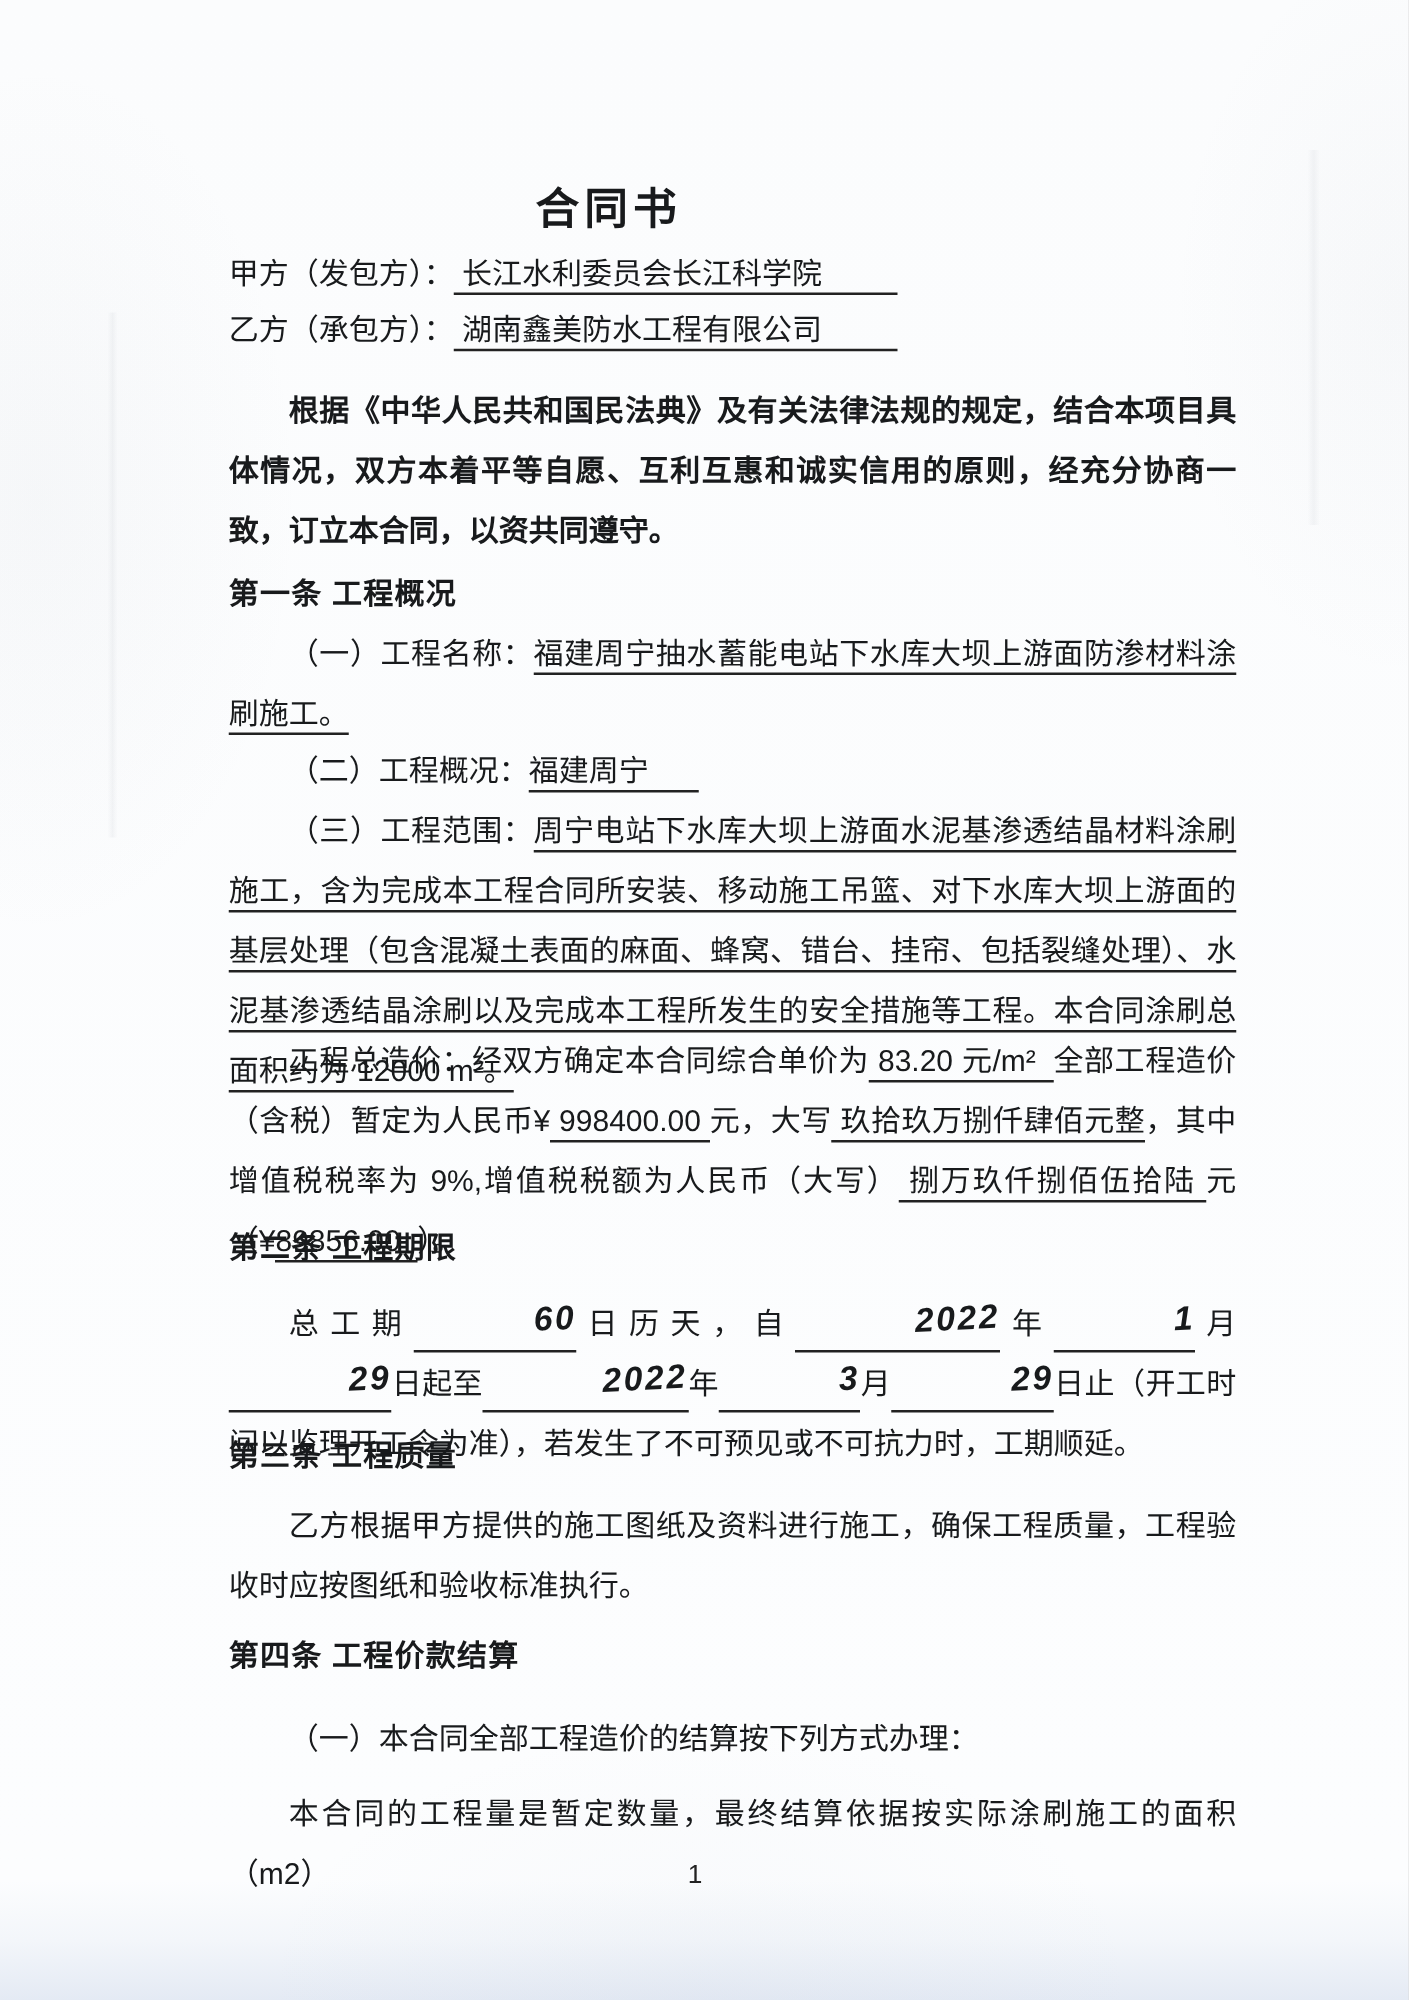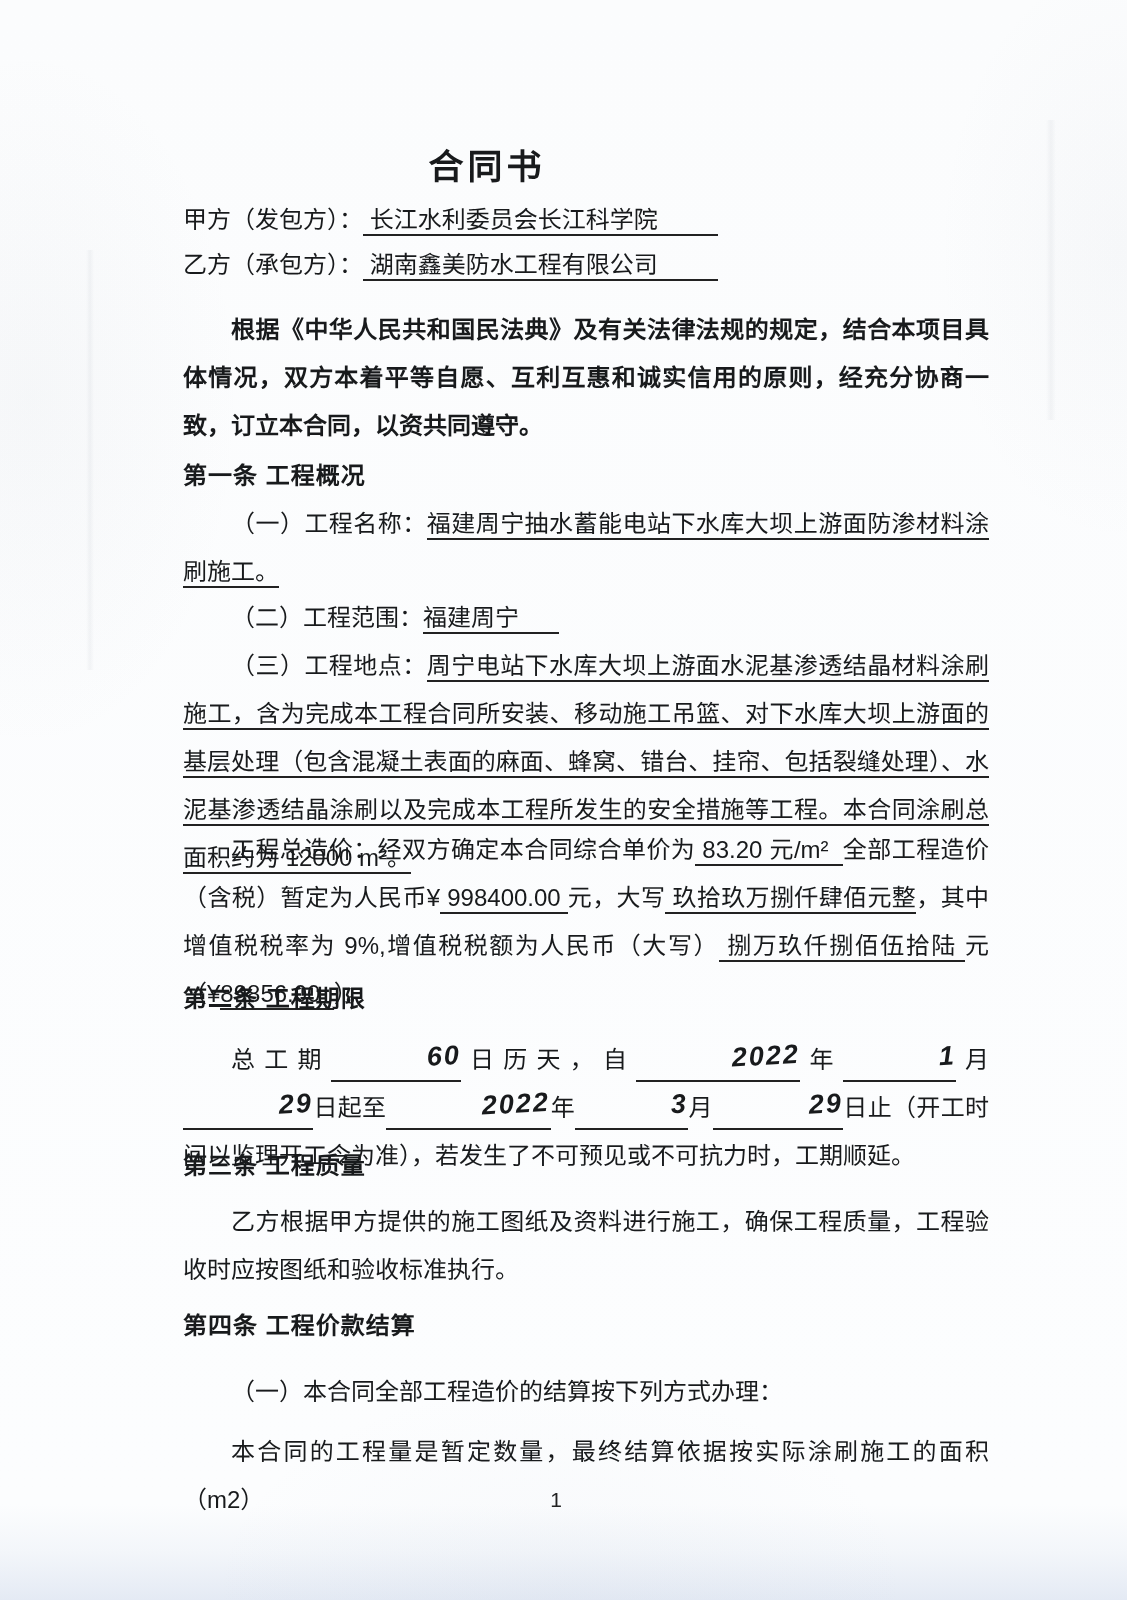--- a/index.html
+++ b/index.html
@@ -49,23 +49,23 @@
   <div class="blk" style="top:196px;"><span>甲方（发包方）：</span><span class="u pad-r60">&nbsp;<span>长江水利委员会长江科学院</span></span></div>
 
   <div class="blk" style="top:241px;"><span>乙方（承包方）：</span><span class="u pad-r60">&nbsp;<span>湖南鑫美防水工程有限公司</span></span></div>
 
   <div class="blk indent" style="top:306px;font-weight:bold;">根据《中华人民共和国民法典》及有关法律法规的规定，结合本项目具体情况，双方本着平等自愿、互利互惠和诚实信用的原则，经充分协商一致，订立本合同，以资共同遵守。</div>
 
   <div class="blk indent" style="top:500px;"><span>（一）工程名称：</span><span class="u">福建周宁抽水蓄能电站下水库大坝上游面防渗材料涂刷施工。</span></div>
 
   <div class="blk heading" style="top:452px;">第一条 工程概况</div>
 
-  <div class="blk indent" style="top:594px;"><span>（二）工程范围：</span><span class="u pad-r40">福建周宁</span></div>
+  <div class="blk indent" style="top:594px;"><span>（二）工程概况：</span><span class="u pad-r40">福建周宁</span></div>
 
-  <div class="blk indent" style="top:642px;"><span>（三）工程地点：</span><span class="u">周宁电站下水库大坝上游面水泥基渗透结晶材料涂刷施工，含为完成本工程合同所安装、移动施工吊篮、对下水库大坝上游面的基层处理（包含混凝土表面的麻面、蜂窝、错台、挂帘、包括裂缝处理）、水泥基渗透结晶涂刷以及完成本工程所发生的安全措施等工程。本合同涂刷总面积约为 12000 m²。</span></div>
+  <div class="blk indent" style="top:642px;"><span>（三）工程范围：</span><span class="u">周宁电站下水库大坝上游面水泥基渗透结晶材料涂刷施工，含为完成本工程合同所安装、移动施工吊篮、对下水库大坝上游面的基层处理（包含混凝土表面的麻面、蜂窝、错台、挂帘、包括裂缝处理）、水泥基渗透结晶涂刷以及完成本工程所发生的安全措施等工程。本合同涂刷总面积约为 12000 m²。</span></div>
 
   <div class="blk indent" style="top:826px;"><span>工程总造价：经双方确定本合同综合单价为</span><span class="u">&nbsp;<span>83.20 元/m²</span>&nbsp;&nbsp;</span><span>全部工程造价（含税）暂定为人民币¥</span><span class="u">&nbsp;<span>998400.00</span>&nbsp;</span><span>元，大写</span><span class="u">&nbsp;<span>玖拾玖万捌仟肆佰元整</span></span><span>，其中增值税税率为 9%,增值税税额为人民币（大写）</span><span class="u">&nbsp;<span>捌万玖仟捌佰伍拾陆</span>&nbsp;</span><span>元（¥</span><span class="u"><span>89856.00</span>&nbsp;&nbsp;</span><span>）。</span></div>
 
   <div class="blk heading" style="top:975px;">第二条 工程期限</div>
 
   <div class="blk indent" style="top:1036px;"><span>总工期</span><span class="fill" style="min-width:72px;"><span class="hand">60</span></span><span>日历天，自</span><span class="fill" style="min-width:104px;"><span class="hand">2022</span></span><span>年</span><span class="fill" style="min-width:76px;"><span class="hand">1</span></span><span>月</span><span class="fill" style="min-width:70px;"><span class="hand">29</span></span><span>日起至</span><span class="fill" style="min-width:100px;"><span class="hand">2022</span></span><span>年</span><span class="fill" style="min-width:48px;"><span class="hand">3</span></span><span>月</span><span class="fill" style="min-width:56px;"><span class="hand">29</span></span><span>日止（开工时间以监理开工令为准），若发生了不可预见或不可抗力时，工期顺延。</span></div>
 
   <div class="blk indent" style="top:1198px;">乙方根据甲方提供的施工图纸及资料进行施工，确保工程质量，工程验收时应按图纸和验收标准执行。</div>
 
   <div class="blk heading" style="top:1142px;">第三条 工程质量</div>

